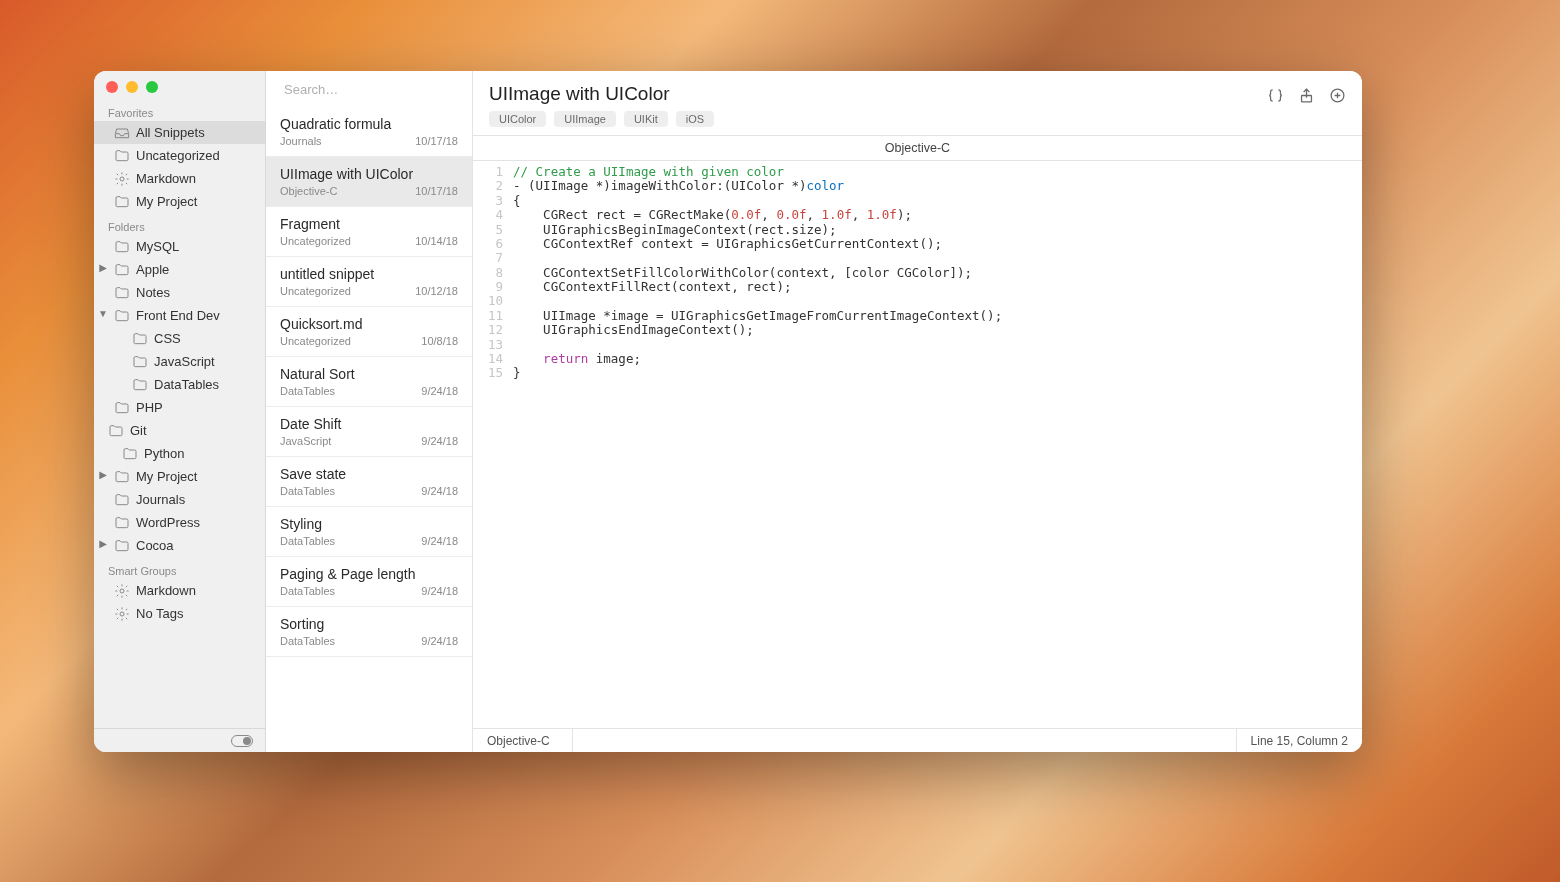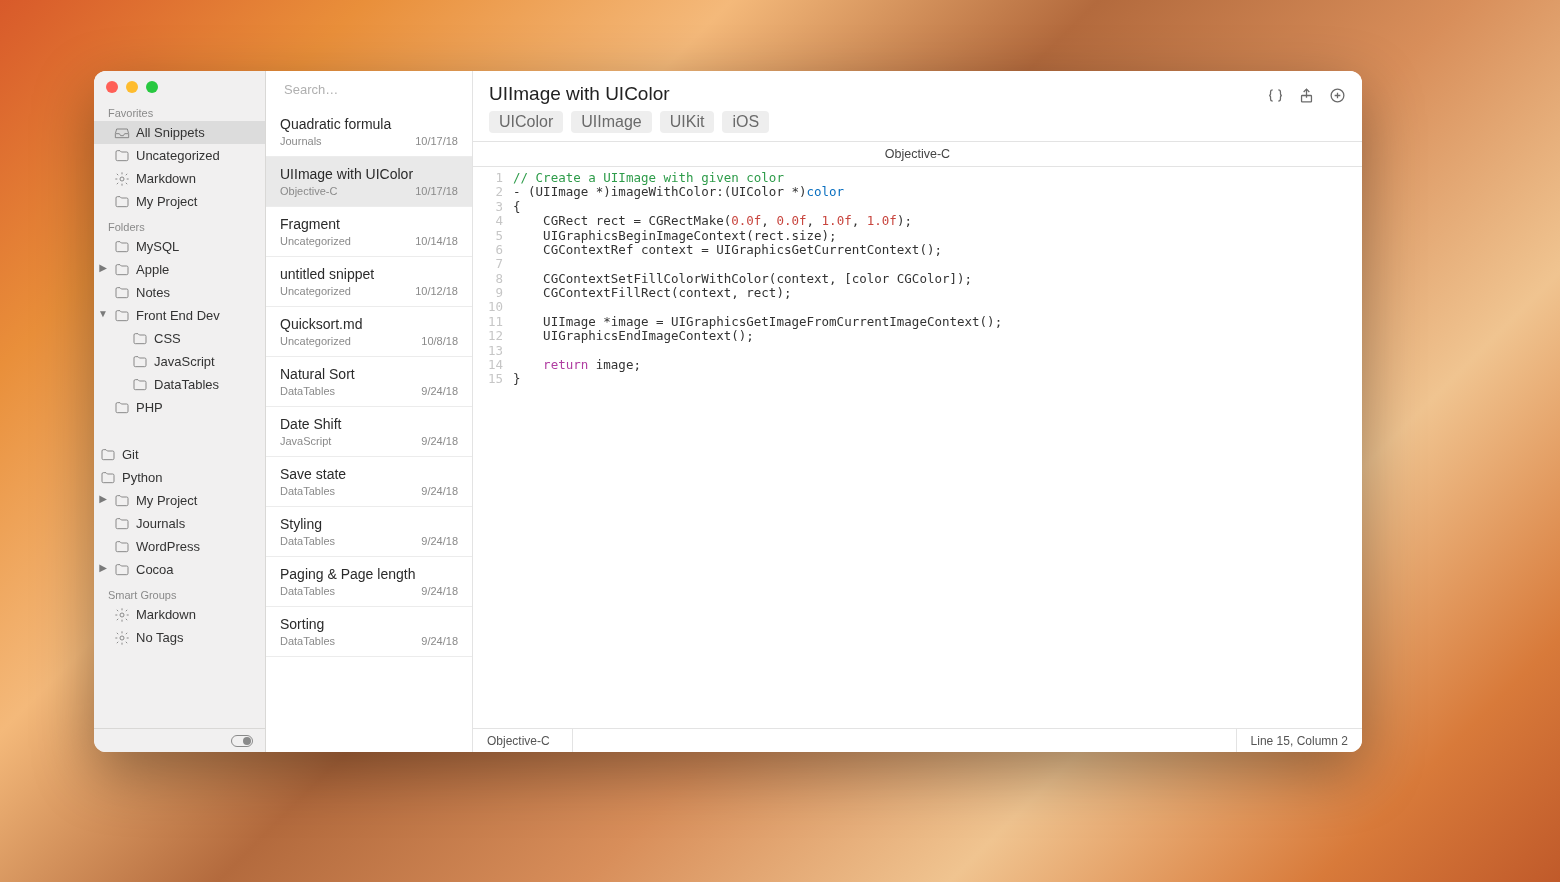--- a/index.html
+++ b/index.html
@@ -49,21 +49,21 @@
   .snip.selected { background:#e9e9e9; }
   .snip-title { font-size:14px; color:#2a2a2a; margin-bottom:3px;}
   .snip-row2 { display:flex; justify-content:space-between; font-size:11px; color:#8a8a8a;}
   
   .detail { flex:1; display:flex; flex-direction:column; background:#fff;}
   .detail-top { padding:12px 16px 6px 16px; display:flex; align-items:flex-start; justify-content:space-between;}
   .detail-title { font-size:19px; font-weight:500; color:#222;}
   .detail-actions { display:flex; gap:14px; padding-top:4px;}
   .detail-actions .ic { width:17px; height:17px; color:#6a6a6a;}
   .tags { padding:0 16px 8px 16px; display:flex; gap:8px;}
-  .tag { font-size:16px; color:#6a6a6a; background:#eeeeee; border-radius:4px; padding:2px 10px;}
+  .tag { font-size:11px; color:#6a6a6a; background:#eeeeee; border-radius:4px; padding:2px 10px;}
   .lang-tabs { display:flex; border-top:1px solid #e3e3e3; border-bottom:1px solid #e3e3e3; background:#f7f7f7;}
   .lang-tab { flex:1; text-align:center; font-size:12.5px; padding:5px 0; color:#444; background:#eaeaea;}
   .lang-tab.active { background:#fff; }
   .desc { font-size:13px; color:#4a4a4a; padding:10px 16px; line-height:1.35;}
   .code-wrap { flex:1; overflow:auto; padding:4px 0 4px 0;}
   .code { font-family: Menlo, Monaco, Consolas, monospace; font-size:12.5px; line-height:1.15; white-space:pre; color:#333;}
   .code-line { display:flex; }
   .gutter { width:40px; text-align:right; color:#c6c6c6; padding-right:10px; user-select:none; flex-shrink:0;}
   .c-comment { color:#2e9c4a; }
   .c-num { color:#c8453e; }
@@ -197,30 +197,30 @@
             </div>
             <div class="side-item" style="padding-left: 14px;">
               <span class="caret"></span>
               <span class="icon">
                 <svg class="folder-svg" viewBox="0 0 24 24">
                   <path d="M3 6a2 2 0 0 1 2-2h4l2 2h8a2 2 0 0 1 2 2v9a2 2 0 0 1-2 2H5a2 2 0 0 1-2-2z"></path>
                 </svg>
               </span>
               <span>PHP</span>
             </div>
-            <div class="side-item" style="padding-left: 0; margin-top: 24px;">
+            <div class="side-item" style="padding-left: 8px;">
               <span class="caret"></span>
               <span class="icon">
                 <svg class="folder-svg" viewBox="0 0 24 24">
                   <path d="M3 6a2 2 0 0 1 2-2h4l2 2h8a2 2 0 0 1 2 2v9a2 2 0 0 1-2 2H5a2 2 0 0 1-2-2z"></path>
                 </svg>
               </span>
               <span>Git</span>
             </div>
-            <div class="side-item" style="padding-left: 0;">
+            <div class="side-item" style="padding-left: 22px;">
               <span class="caret"></span>
               <span class="icon">
                 <svg class="folder-svg" viewBox="0 0 24 24">
                   <path d="M3 6a2 2 0 0 1 2-2h4l2 2h8a2 2 0 0 1 2 2v9a2 2 0 0 1-2 2H5a2 2 0 0 1-2-2z"></path>
                 </svg>
               </span>
               <span>Python</span>
             </div>
             <div class="side-item" style="padding-left: 14px;">
               <span class="caret">▶</span>

